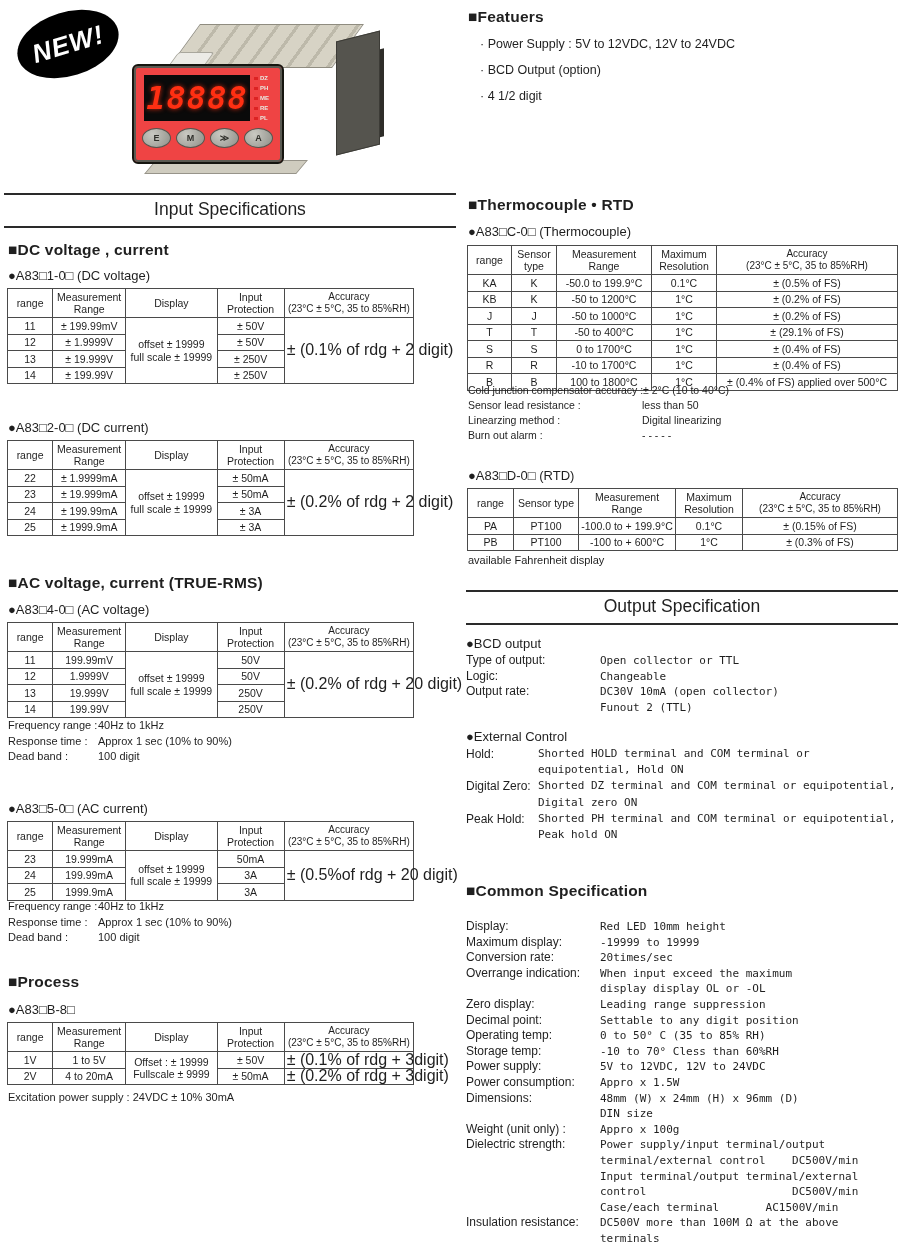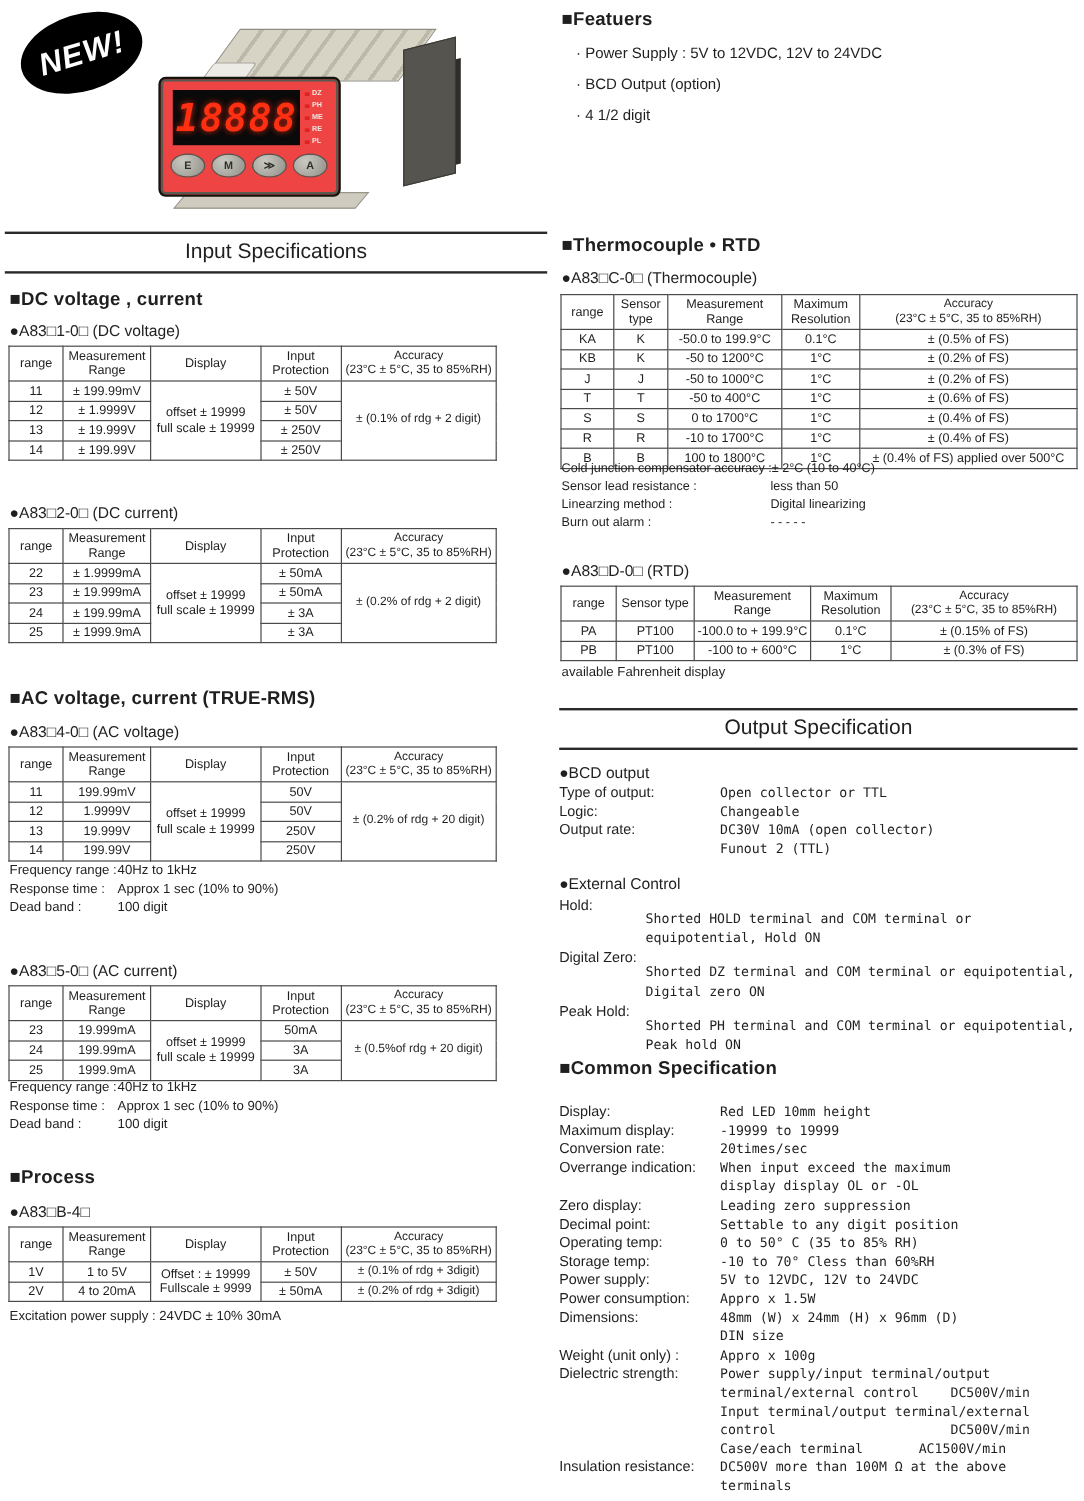--- a/index.html
+++ b/index.html
@@ -16,39 +16,39 @@
   .hmod{font-size:13px;font-weight:normal;}
 
   
   table.spec{border-collapse:collapse;table-layout:fixed;font-size:10.5px;
              border:1.5px solid #333;}
   .spec th,.spec td{border:1px solid #4a4a4a;text-align:center;padding:1.5px 2px;
                     line-height:12.5px;white-space:nowrap;overflow:visible;}
   .spec th{font-weight:400;white-space:pre-line;}
   .spec th.hacc{font-size:10px;}
   .spec td.pre{white-space:pre-line;}
-  .spec td.acc{font-size:10px;}
+  .spec td.acc{font-size:16px;}
 
   
   .noterow{display:flex;font-size:11px;line-height:15.5px;}
   .noterow .nl{flex:0 0 90px;white-space:nowrap;}
   .tcnotes .noterow{font-size:10.5px;line-height:15px;}
   .tcnotes .noterow .nl{flex:0 0 174px;}
   .plainnote{font-size:11px;line-height:15px;}
 
   
   .feat-item{font-size:12.5px;font-weight:normal;margin:10px 0 0 12px;line-height:16px;}
 
   
   .pairs{font-size:12px;}
   .pair{display:flex;align-items:flex-start;}
   .plbl{flex:0 0 134px;white-space:nowrap;line-height:15.6px;}
   .pval{white-space:pre;font-family:"DejaVu Sans Mono",monospace;font-size:11px;line-height:15.6px;}
   .ext .plbl{flex:0 0 72px;line-height:16.2px;}
-  .ext .pval{line-height:16.2px;margin-top:12px;}
+  .ext .pval{line-height:16.2px;}
 
   
   .badge{width:104px;height:64px;transform:rotate(-17deg);}
   .badge-ellipse{width:100%;height:100%;background:#000;border-radius:50%;
                  display:flex;align-items:center;justify-content:center;}
   .badge-text{color:#fff;font-style:italic;font-weight:bold;font-size:26px;letter-spacing:1px;}
 
   
   .device{width:260px;height:172px;}
   .dev-top{position:absolute;left:66px;top:12px;width:162px;height:42px;
@@ -339,21 +339,21 @@
       <span class="nl">Response time :</span>
       <span>Approx 1 sec (10% to 90%)</span>
     </div>
     <div class="noterow">
       <span class="nl">Dead band :</span>
       <span>100 digit</span>
     </div>
   </div>
 
   <div class="abs hsq" style="left:8px;top:973px;">■Process</div>
-  <div class="abs hmod" style="left:8px;top:1002px;">●A83□B-4□</div>
+  <div class="abs hmod" style="left:8px;top:1002px;">●A83□B-8□</div>
 
   <table class="abs spec" style="left:7px;top:1022px;width:407px;">
     <colgroup>
         <col style="width:45px">
         <col style="width:73px">
         <col style="width:91px">
         <col style="width:67px">
         <col style="width:129px">
       </colgroup>
     <thead>
@@ -432,21 +432,21 @@
         <td>J</td>
         <td>-50 to 1000°C</td>
         <td>1°C</td>
         <td>± (0.2% of FS)</td>
       </tr>
       <tr>
         <td>T</td>
         <td>T</td>
         <td>-50 to 400°C</td>
         <td>1°C</td>
-        <td>± (0.6% of FS)</td>
+        <td>± (29.1% of FS)</td>
       </tr>
       <tr>
         <td>S</td>
         <td>S</td>
         <td>0 to 1700°C</td>
         <td>1°C</td>
         <td>± (0.4% of FS)</td>
       </tr>
       <tr>
         <td>R</td>
@@ -578,21 +578,21 @@
       <span class="plbl">Conversion rate:</span>
       <span class="pval">20times/sec</span>
     </div>
     <div class="pair">
       <span class="plbl">Overrange indication:</span>
       <span class="pval">When input exceed the maximum
 display display OL or -OL</span>
     </div>
     <div class="pair">
       <span class="plbl">Zero display:</span>
-      <span class="pval">Leading zero suppression</span>
+      <span class="pval">Leading range suppression</span>
     </div>
     <div class="pair">
       <span class="plbl">Decimal point:</span>
       <span class="pval">Settable to any digit position</span>
     </div>
     <div class="pair">
       <span class="plbl">Operating temp:</span>
       <span class="pval">0 to 50° C (35 to 85% RH)</span>
     </div>
     <div class="pair">

